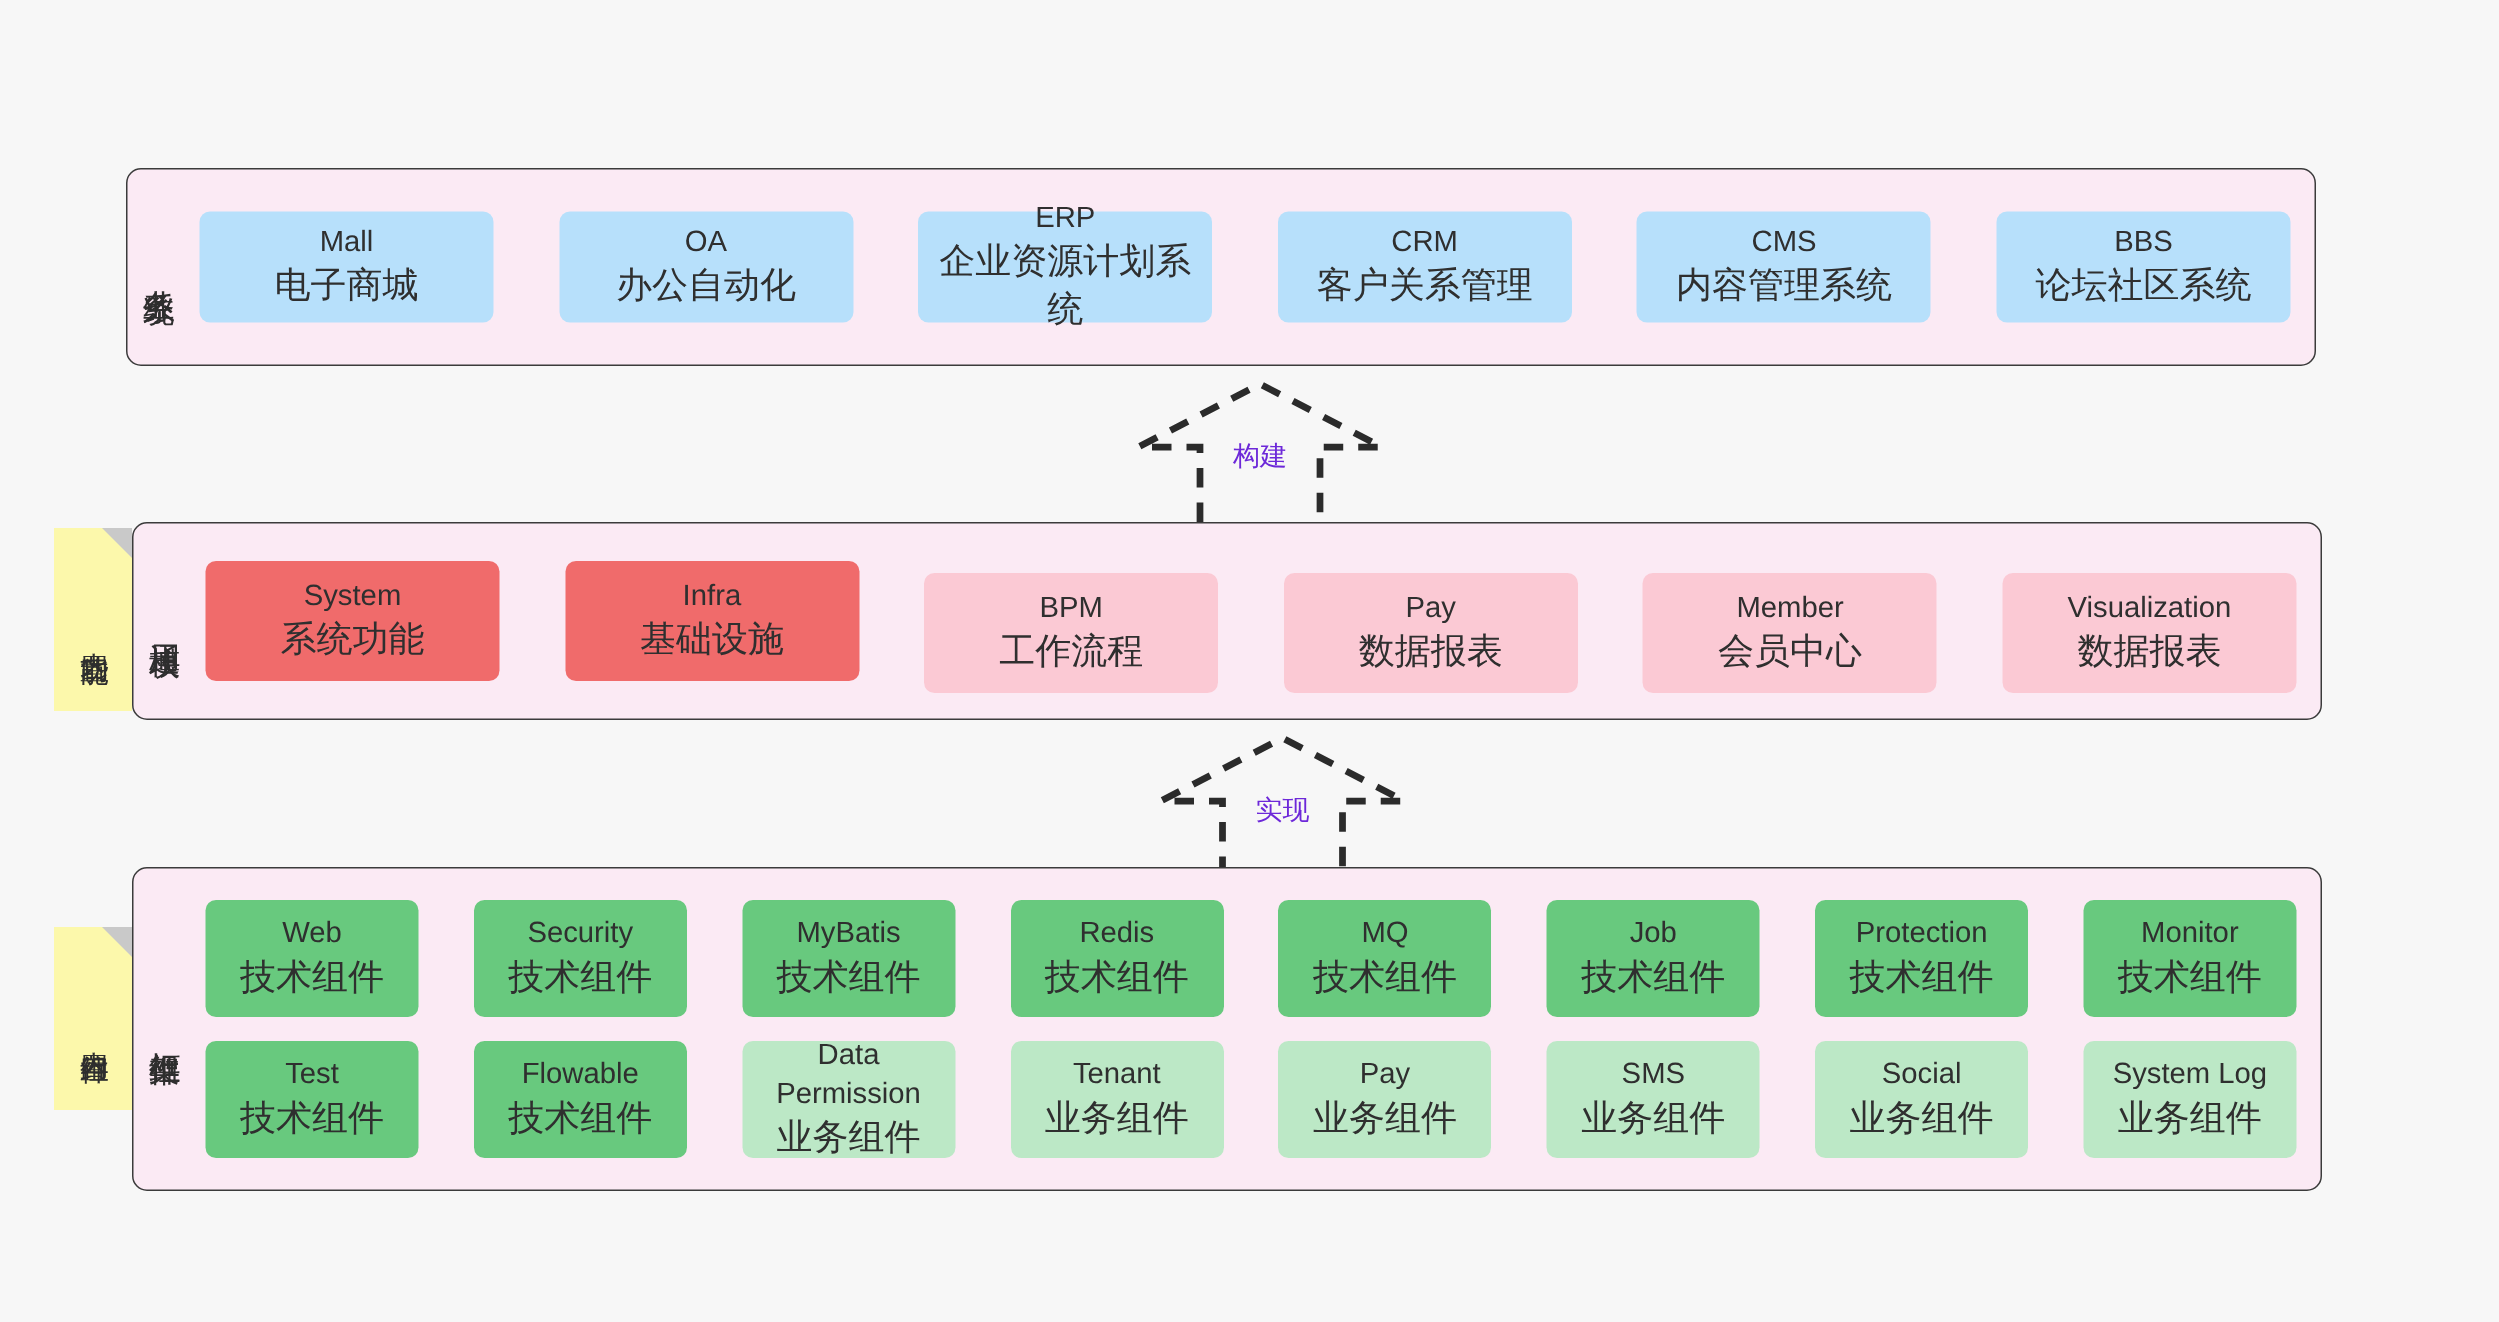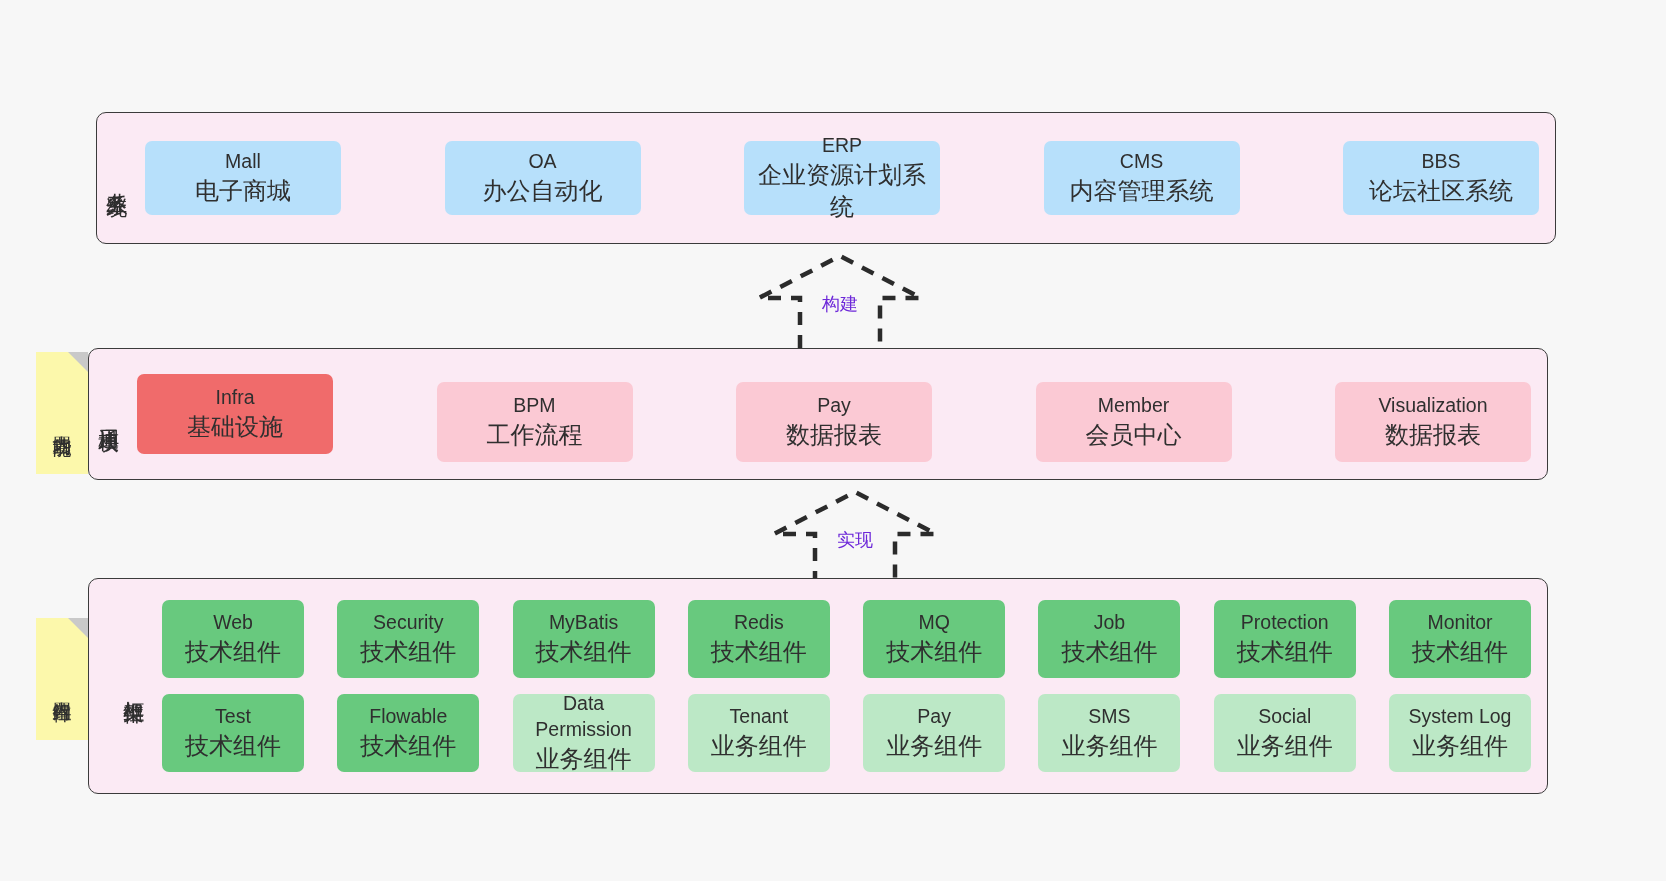--- a/index.html
+++ b/index.html
@@ -89,29 +89,29 @@
   .box .cn { font-size: 24px; }
 
   .box.blue   { background: #b7e0fb; }
   .box.red    { background: #f06b6b; }
   .box.pink   { background: #fbc9d4; margin-top: 16px; }
   .box.green  { background: #68c униж; }
   .box.green  { background: #68c97e; }
   .box.lgreen { background: #bce8c6; }
 
   
-  #layer-business { left: 96px; top: 112px; width: 1460px; height: 132px; }
+  #layer-business { left: 84px; top: 112px; width: 1460px; height: 132px; }
   #layer-business .box { width: 196px; height: 74px; }
 
   
   #layer-modules { left: 88px; top: 348px; width: 1460px; height: 132px; }
   #layer-modules .box { width: 196px; height: 80px; }
 
   
-  #layer-framework { left: 88px; top: 578px; width: 1460px; height: 216px; padding-left: 25px; }
+  #layer-framework { left: 88px; top: 578px; width: 1460px; height: 216px; }
   #layer-framework .box { width: 142px; height: 78px; }
 
   
   .note {
     position: absolute;
     width: 52px;
     background: #fcf8ab;
     display: flex;
     align-items: center;
     justify-content: center;
@@ -172,20 +172,24 @@
       </div>
       <div class="box blue">
         <span class="en">OA</span>
         <span class="cn">办公自动化</span>
       </div>
       <div class="box blue">
         <span class="en">ERP</span>
         <span class="cn">企业资源计划系统</span>
       </div>
       <div class="box blue">
+        <span class="en">CRM</span>
+        <span class="cn">客户关系管理</span>
+      </div>
+      <div class="box blue">
         <span class="en">CMS</span>
         <span class="cn">内容管理系统</span>
       </div>
       <div class="box blue">
         <span class="en">BBS</span>
         <span class="cn">论坛社区系统</span>
       </div>
     </div>
   </div>
 
@@ -197,20 +201,24 @@
   </div>
 
   <div class="note" id="note-functions">
     <span>内置功能</span>
   </div>
 
   <div class="layer" id="layer-modules">
     <div class="layer-label">通用模块</div>
     <div class="layer-body">
       <div class="box red">
+        <span class="en">System</span>
+        <span class="cn">系统功能</span>
+      </div>
+      <div class="box red">
         <span class="en">Infra</span>
         <span class="cn">基础设施</span>
       </div>
       <div class="box pink">
         <span class="en">BPM</span>
         <span class="cn">工作流程</span>
       </div>
       <div class="box pink">
         <span class="en">Pay</span>
         <span class="cn">数据报表</span>

